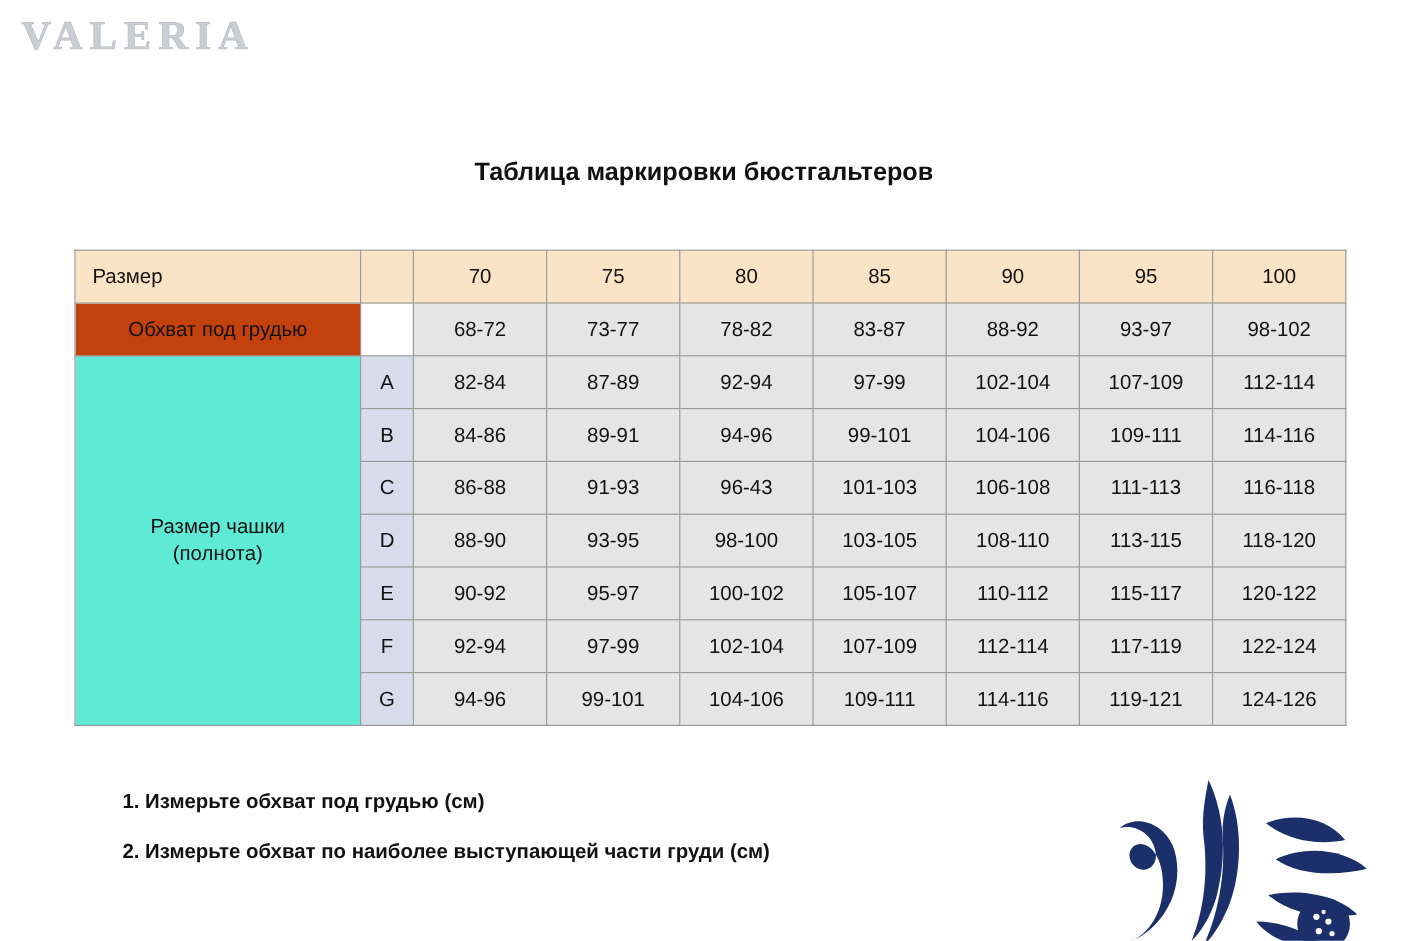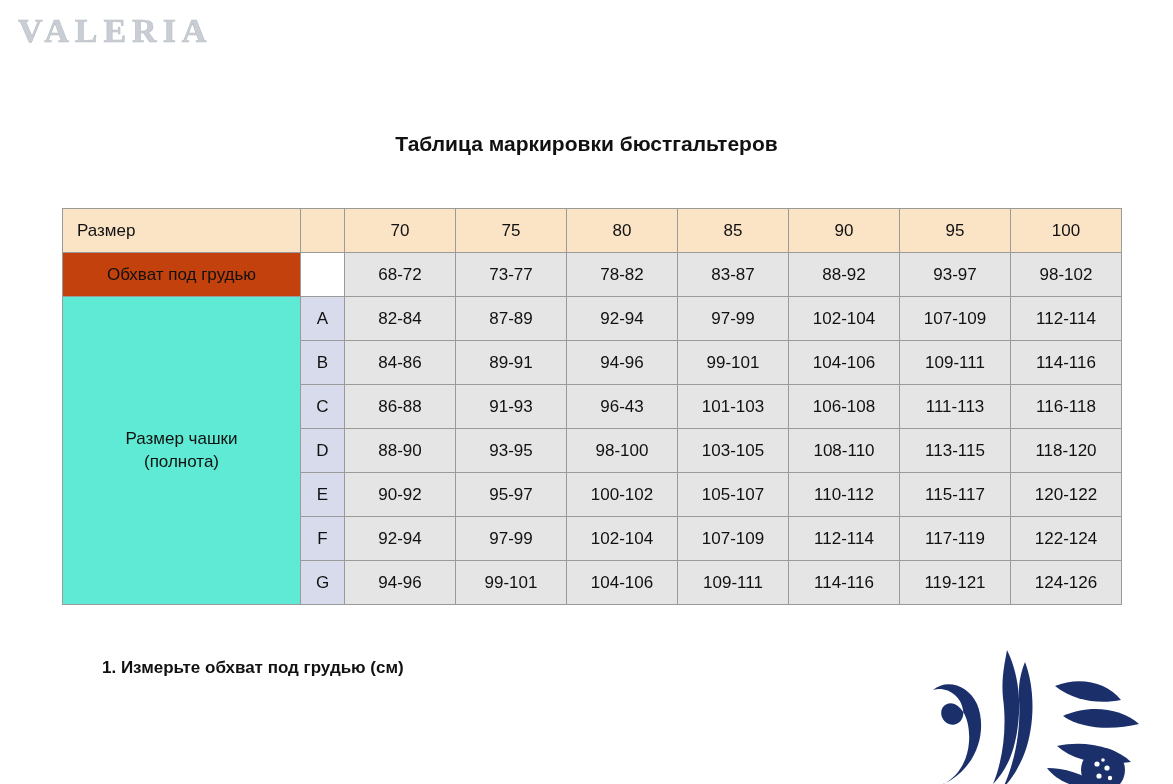--- a/index.html
+++ b/index.html
@@ -253,20 +253,21 @@
         <td class="cell-white">114-116</td>
         <td class="cell-white">119-121</td>
         <td class="cell-white">124-126</td>
       </tr>
     </tbody>
   </table>
 </div>
 
 <div class="notes">
   <div class="note">1. Измерьте обхват под грудью (см)</div>
+  <div class="note">2. Измерьте обхват по наиболее выступающей части груди (см)</div>
 </div>
 
 <svg class="flourish" viewBox="0 0 260 150" xmlns="http://www.w3.org/2000/svg">
   <g fill="#1b2f6b">
 
     <path d="M10 146 C 40 150, 60 128, 62 100 C 64 72, 50 58, 40 62 C 32 65, 32 78, 42 82 C 50 85, 58 78, 56 68 C 54 54, 40 44, 26 48 C 40 36, 62 44, 70 62 C 80 86, 72 120, 44 138 C 34 144, 22 147, 10 146 Z"></path>
 
     <path d="M100 8 C 112 32, 116 66, 108 100 C 104 118, 96 132, 86 142 C 96 118, 100 86, 96 56 C 94 36, 98 20, 100 8 Z"></path>
     <path d="M118 20 C 128 46, 128 82, 118 110 C 112 126, 104 138, 96 146 C 108 120, 114 88, 112 58 C 111 42, 114 30, 118 20 Z"></path>
 

